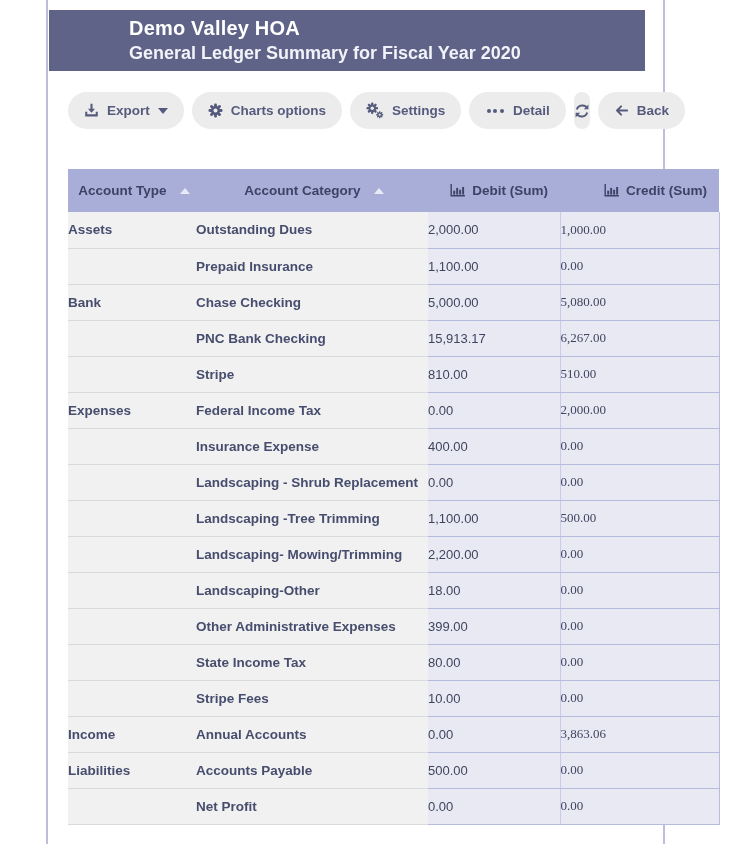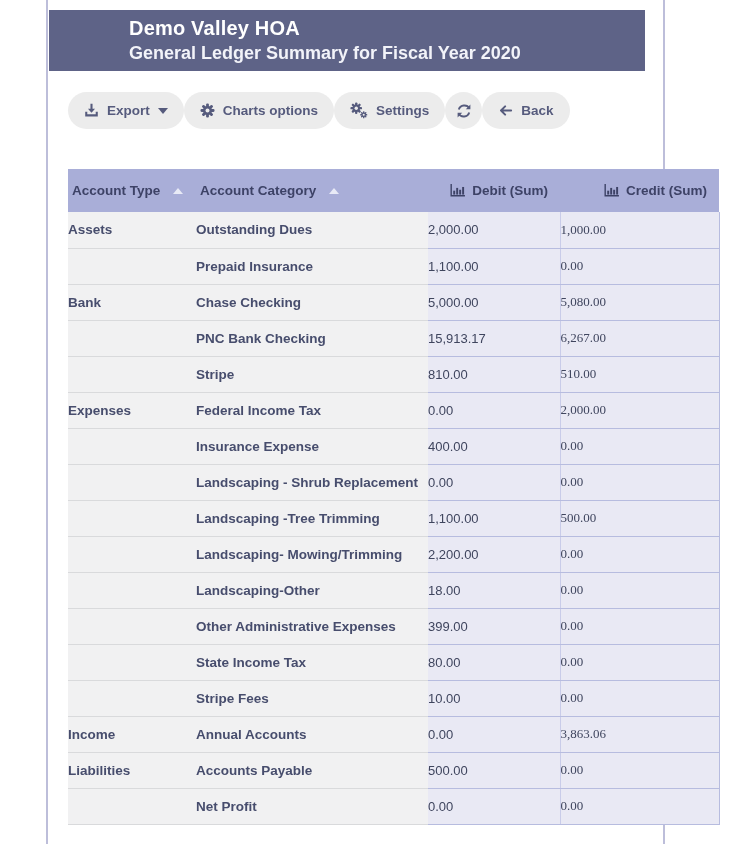--- a/index.html
+++ b/index.html
@@ -6,35 +6,35 @@
   html,body { width:747px; height:844px; overflow:hidden; background:#ffffff;
               font-family:"Liberation Sans", sans-serif; }
   .card { margin-left:46px; width:619px; height:844px;
           border-left:2px solid var(--card-border);
           border-right:2px solid var(--card-border);
           padding:10px 18px 0 1px; }
   .band { height:61px; background:var(--band-bg); padding-left:80px;
           display:flex; flex-direction:column; justify-content:center; }
   .band-title { color:#ffffff; font-size:20px; font-weight:bold; letter-spacing:.2px; }
   .band-sub   { color:#f2f3f9; font-size:18px; font-weight:bold; margin-top:3px; }
-  .toolbar { margin:21px 0 0 19px; display:flex; align-items:flex-start; }
+  .toolbar { margin:21px 0 0 19px; display:flex; align-items:flex-start; gap:8px; }
   .btn { height:37px; border:none; background:var(--btn-bg); color:var(--btn-fg);
          border-radius:19px; padding:0 16px;
          font-family:"Liberation Sans", sans-serif; font-size:13.5px; font-weight:bold;
          display:inline-flex; align-items:center; gap:8px; cursor:pointer; white-space:nowrap; }
   .btn.icon-only { width:37px; padding:0; justify-content:center; }
   .caret-down { width:0; height:0; border-left:5px solid transparent;
                 border-right:5px solid transparent; border-top:6px solid currentColor; }
   .dots { display:inline-flex; align-items:center; }
   .dots i { width:4px; height:4px; border-radius:50%; background:currentColor;
             display:inline-block; margin:0 1.3px; }
   .table-wrap { margin:40px 0 0 19px; }
   table { border-collapse:collapse; table-layout:fixed; width:651px; }
   th { background:var(--table-head-bg); height:43px; font-size:13.5px;
-       color:var(--head-fg); font-weight:bold; text-align:left; padding-left:4px;
+       color:var(--head-fg); font-weight:bold; text-align:center; padding-left:4px;
        cursor:pointer; }
   th.num { text-align:right; padding:0 12px 0 0; }
   .th-inner { display:inline-flex; align-items:center; gap:7px; vertical-align:middle; }
   .sort-arrow { display:inline-block; width:0; height:0; margin-left:6px;
                 border-left:5px solid transparent; border-right:5px solid transparent;
                 border-bottom:6px solid var(--sort-arrow); }
   td { height:36px; font-size:13.5px; vertical-align:middle; }
   td.lbl { background:var(--row-left-bg); border-bottom:1px solid var(--sep-left);
            color:var(--label-fg); font-weight:bold; }
   td.num { background:var(--row-right-bg); border-bottom:1px solid var(--sep-right);
@@ -85,20 +85,28 @@
     <button class="btn">
       <svg width="18" height="17" viewBox="0 0 19 18" fill="currentColor">
         <use href="#gear-shape" transform="scale(0.82)"></use>
         <circle cx="6.6" cy="6.6" r="1.8" fill="var(--btn-bg)"></circle>
         <use href="#gear-shape" transform="translate(10.5 9.5) scale(0.5)"></use>
         <circle cx="14.5" cy="13.5" r="1.1" fill="var(--btn-bg)"></circle>
       </svg>
       <span>Settings</span>
     </button>
 
+    <button class="btn">
+      <span class="dots">
+          <i></i>
+          <i></i>
+          <i></i>
+        </span>
+      <span>Detail</span>
+    </button>
 
     <button class="btn icon-only">
       <svg width="16" height="16" viewBox="0 0 16 16">
         <path d="M13.4 5.4 A5.8 5.8 0 0 0 2.8 6.6" fill="none" stroke="currentColor" stroke-width="1.9"></path>
         <path d="M2.6 10.6 A5.8 5.8 0 0 0 13.2 9.4" fill="none" stroke="currentColor" stroke-width="1.9"></path>
         <path d="M14.4 1.6 v4.6 h-4.6 z" fill="currentColor"></path>
         <path d="M1.6 14.4 v-4.6 h4.6 z" fill="currentColor"></path>
       </svg>
     </button>
 

